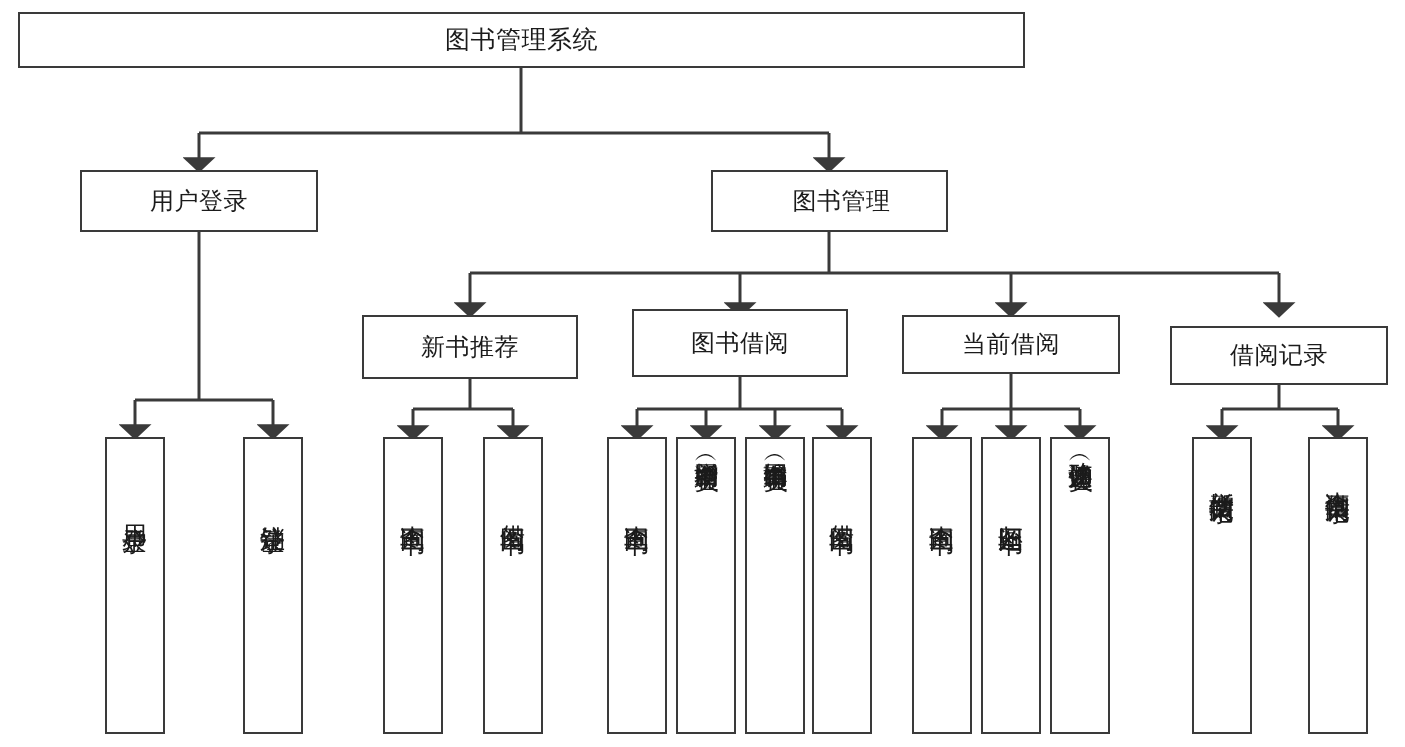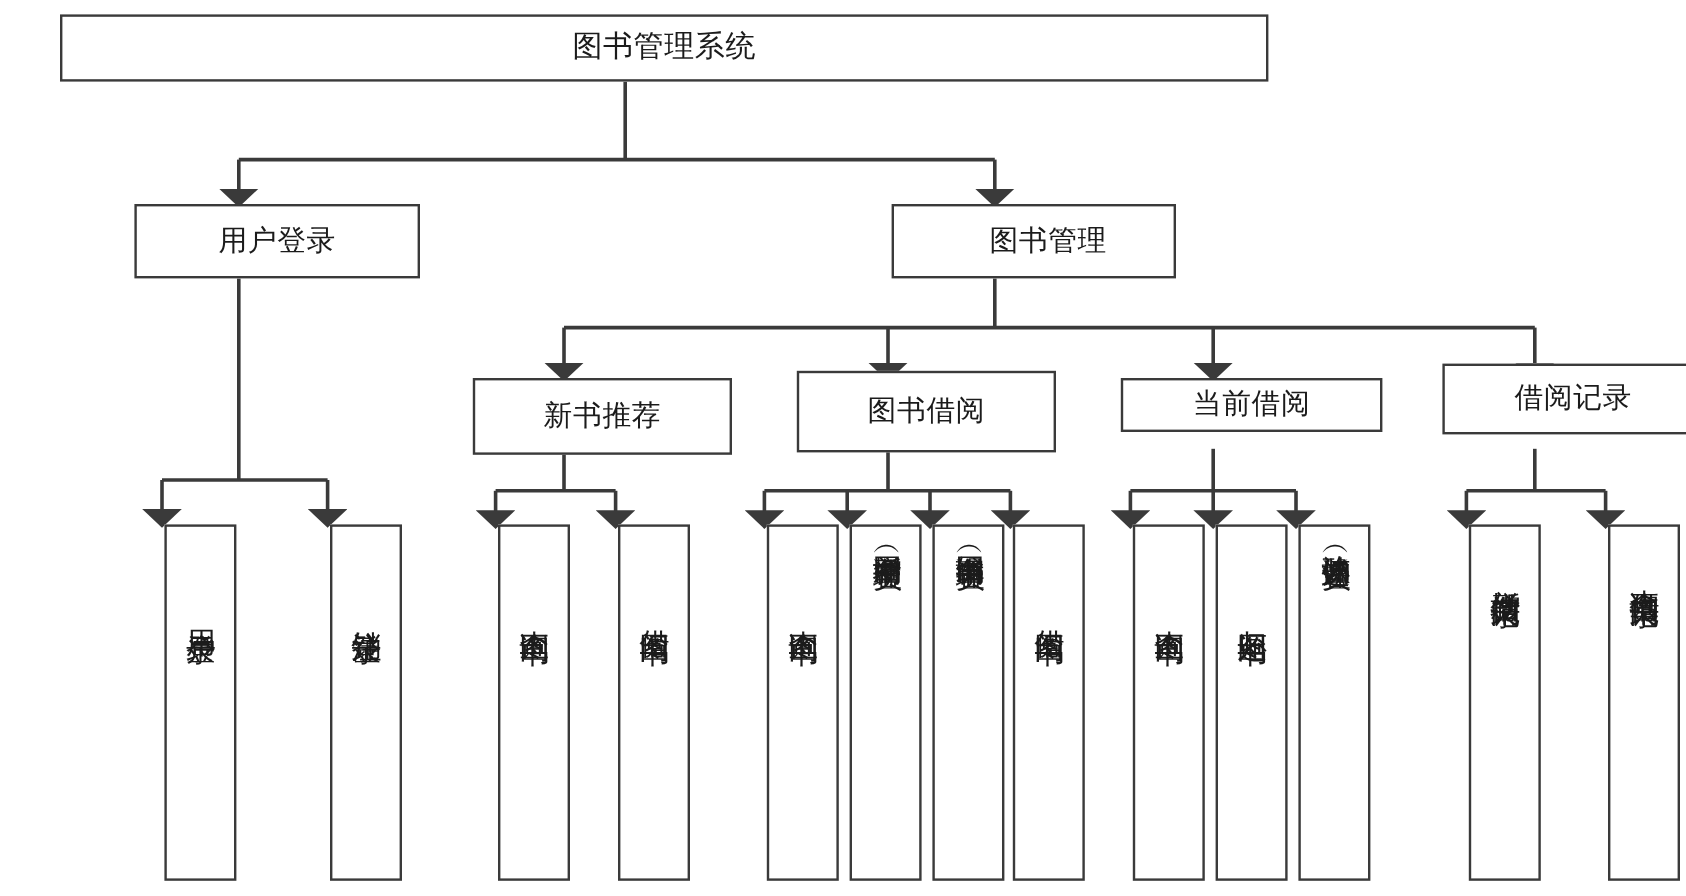--- a/index.html
+++ b/index.html
@@ -16,21 +16,20 @@
   .node{
     position:absolute;
     box-sizing:border-box;
     background:#ffffff;
     border:2.5px solid #3a3a3a;
     display:flex;
     align-items:center;
     justify-content:center;
     color:#1b1b1b;
     letter-spacing:.5px;
-    margin-left:32px;
   }
   .node .lbl{
     display:block;
     white-space:pre;
     text-align:center;
   }
 
   
   .node.h .lbl{font-size:24px;line-height:1.1;}
   #n-root .lbl{font-size:25px;}
@@ -124,25 +123,25 @@
   </div>
 
   <div class="node h" style="left:362px;top:315px;width:216px;height:64px;">
     <span class="lbl">新书推荐</span>
   </div>
 
   <div class="node h" style="left:632px;top:309px;width:216px;height:68px;">
     <span class="lbl">图书借阅</span>
   </div>
 
-  <div class="node h" style="left:902px;top:315px;width:218px;height:45px;">
+  <div class="node h" style="left:902px;top:315px;width:218px;height:59px;">
     <span class="lbl">当前借阅</span>
   </div>
 
-  <div class="node h" style="left:1170px;top:303px;width:218px;height:59px;">
+  <div class="node h" style="left:1170px;top:326px;width:218px;height:59px;">
     <span class="lbl">借阅记录</span>
   </div>
 
   <div class="node v" style="left:105px;top:437px;width:60px;height:297px;padding-top:66px;">
     <span class="lbl">用户登录</span>
   </div>
 
   <div class="node v" style="left:243px;top:437px;width:60px;height:297px;padding-top:66px;">
     <span class="lbl">注销登录</span>
   </div>

